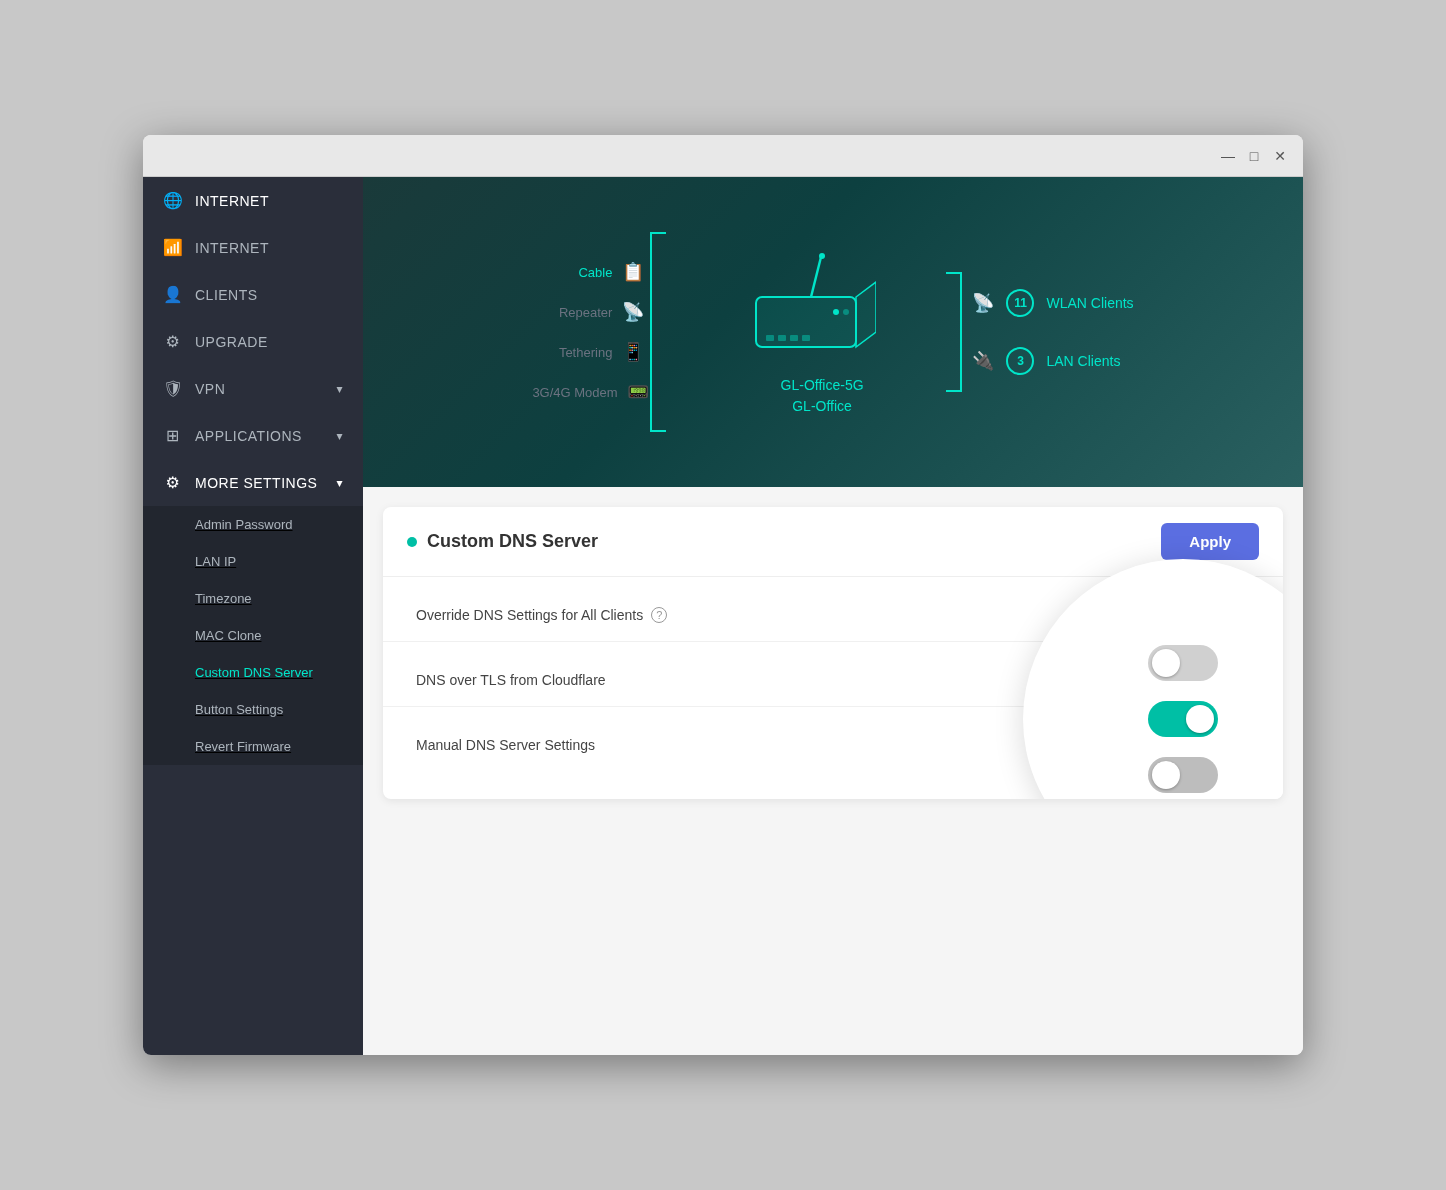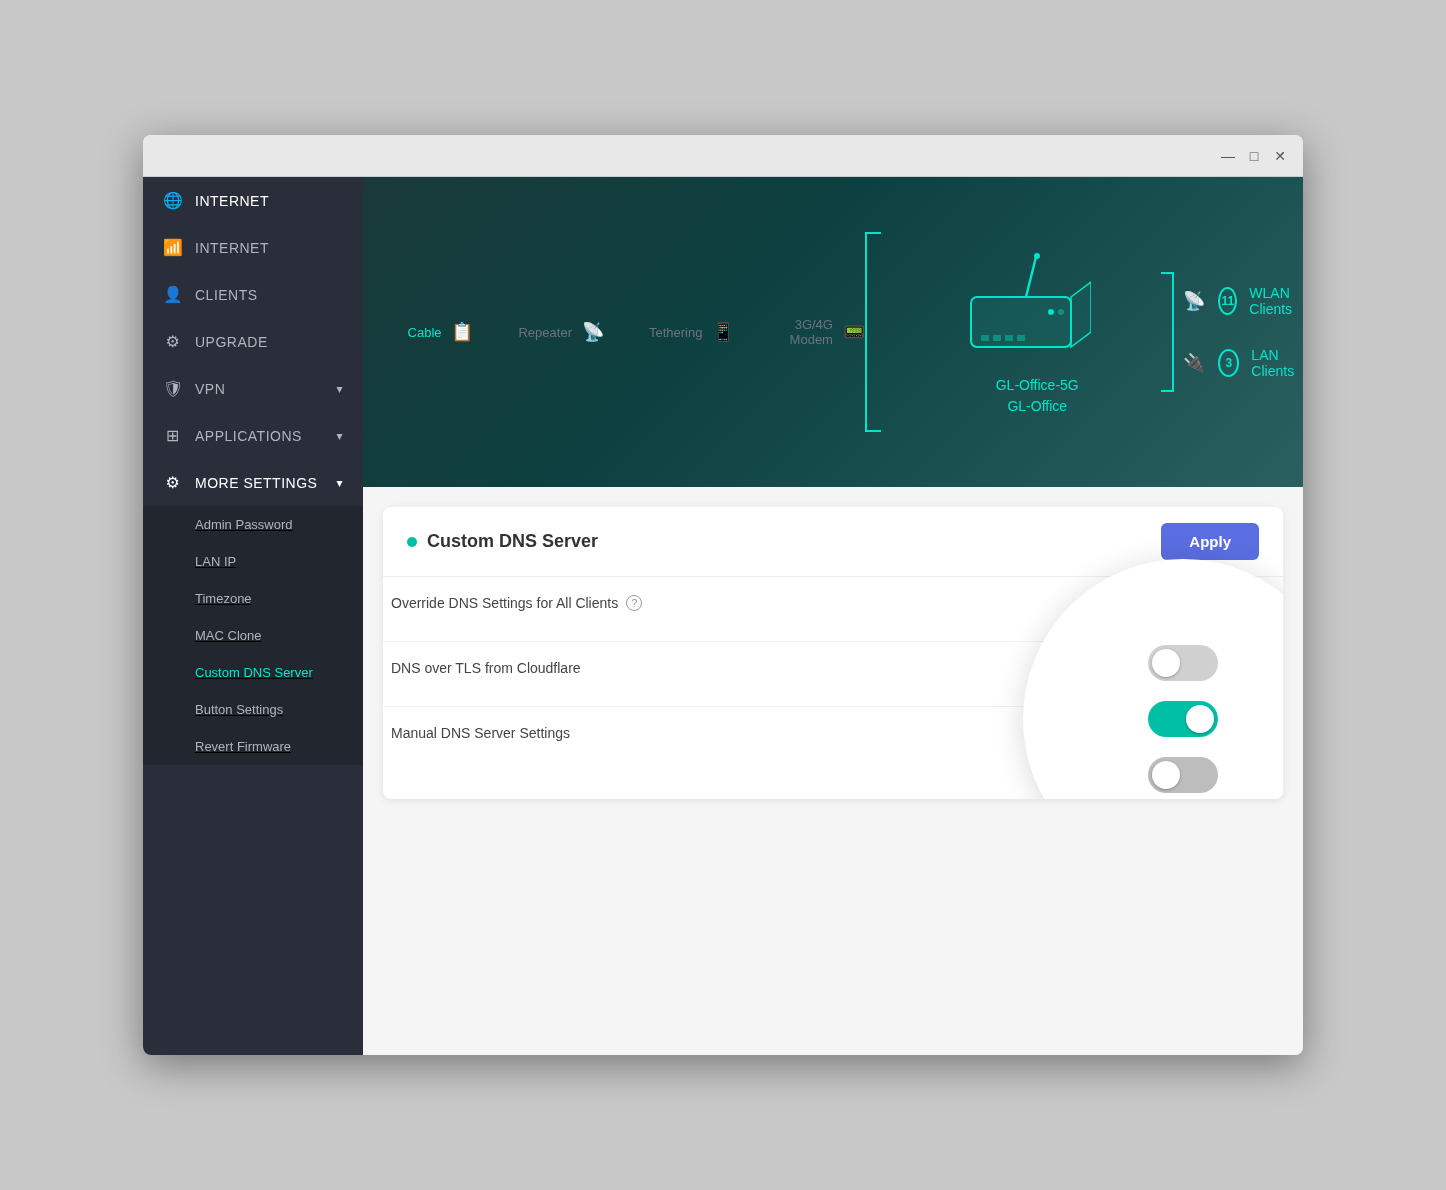--- a/index.html
+++ b/index.html
@@ -185,20 +185,21 @@
       position: relative;
       display: flex;
       align-items: center;
       justify-content: center;
       overflow: hidden;
     }
 
     
     .left-connections {
       display: flex;
+      flex-direction: column;
       gap: 18px;
       margin-right: 0;
     }
     .conn-item {
       display: flex;
       align-items: center;
       gap: 10px;
       color: #adb5bd;
       font-size: 13px;
     }
@@ -308,23 +309,23 @@
       border: none;
       border-radius: 6px;
       padding: 10px 28px;
       font-size: 15px;
       font-weight: 600;
       cursor: pointer;
     }
 
     .setting-row {
       display: flex;
-      align-items: flex-start;
+      align-items: flex-end;
       justify-content: space-between;
-      padding: 18px 8px;
+      padding: 18px 33px;
       border-bottom: 1px solid #f0f0f0;
     }
     .setting-label {
       font-size: 14px;
       color: #444;
       display: flex;
       align-items: center;
       gap: 8px;
     }
     .help-icon {

